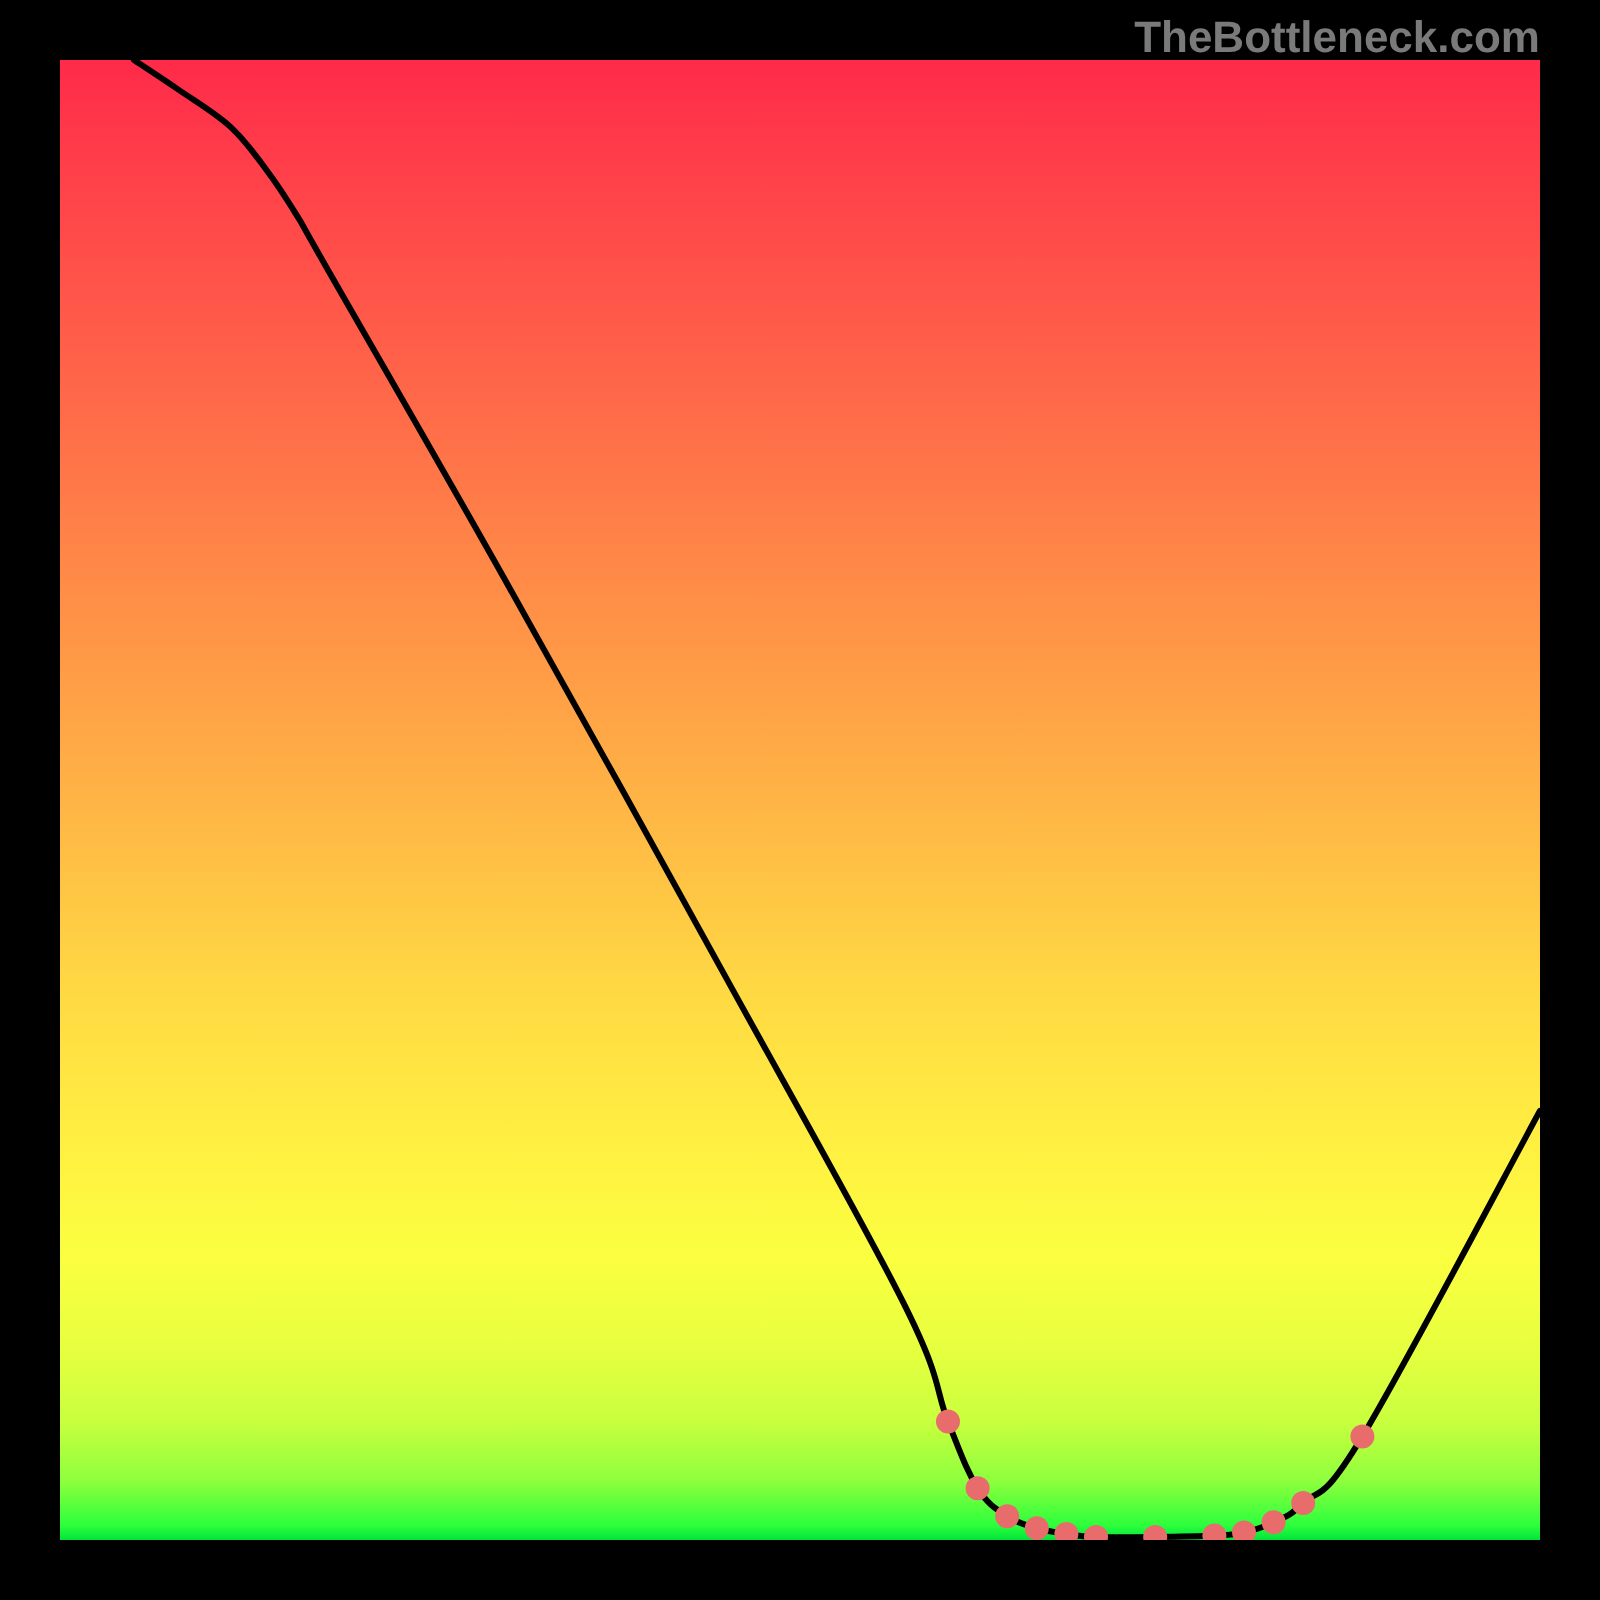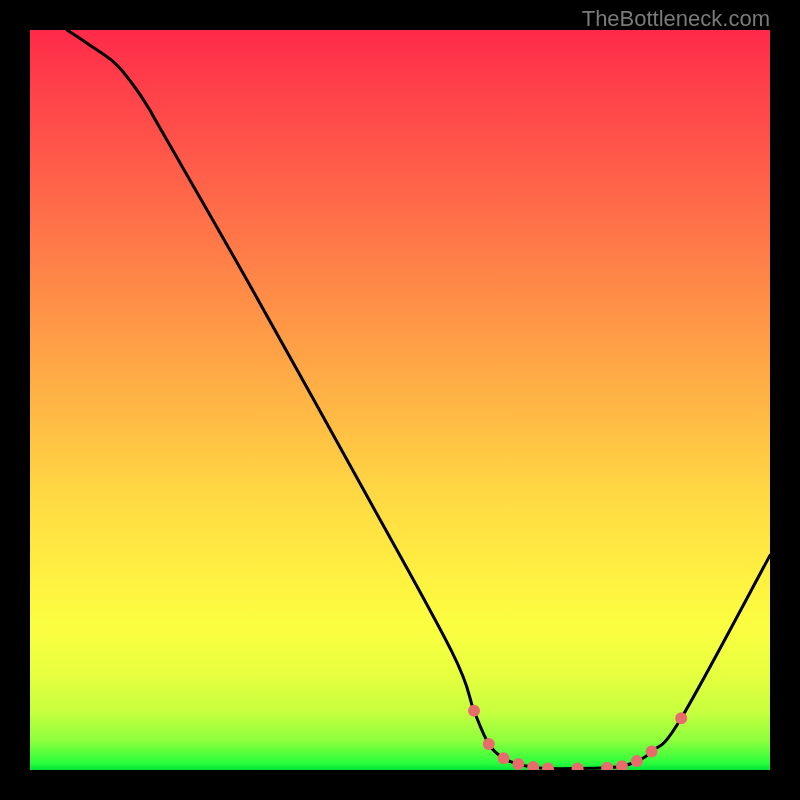--- a/index.html
+++ b/index.html
@@ -39,21 +39,21 @@
       #2dff3c 99%,
       #00e53a 100%);
   }
   .attribution {
     position: absolute;
     top: 6px;
     right: 30px;
     color: #7a7a7a;
     font-family: Arial, Helvetica, sans-serif;
     font-size: 22px;
-    font-weight: 400;
+    font-weight: 700;
   }
   svg.curve-layer {
     position: absolute;
     left: 0;
     top: 0;
     width: 100%;
     height: 100%;
   }
 </style>
 </head>

